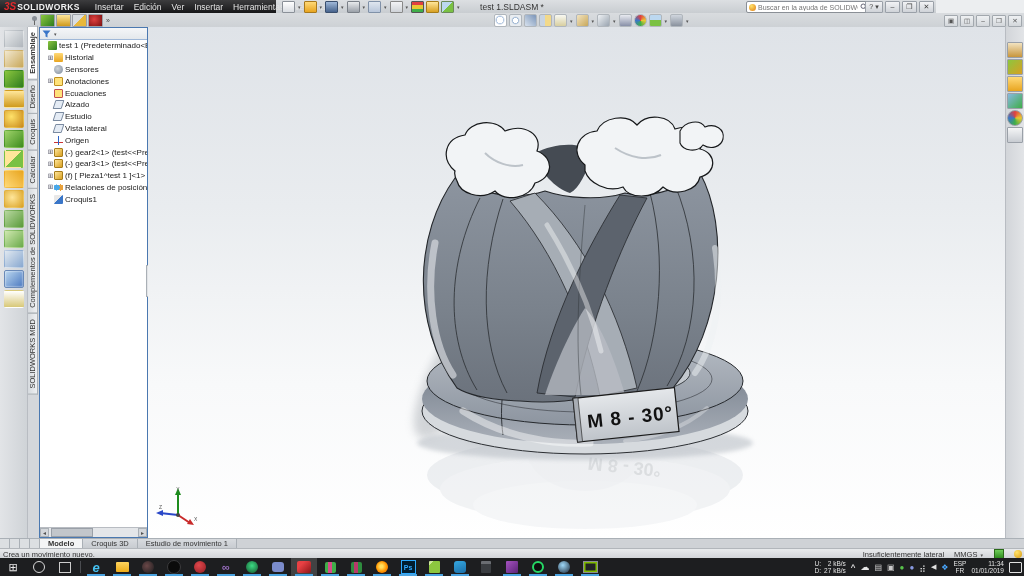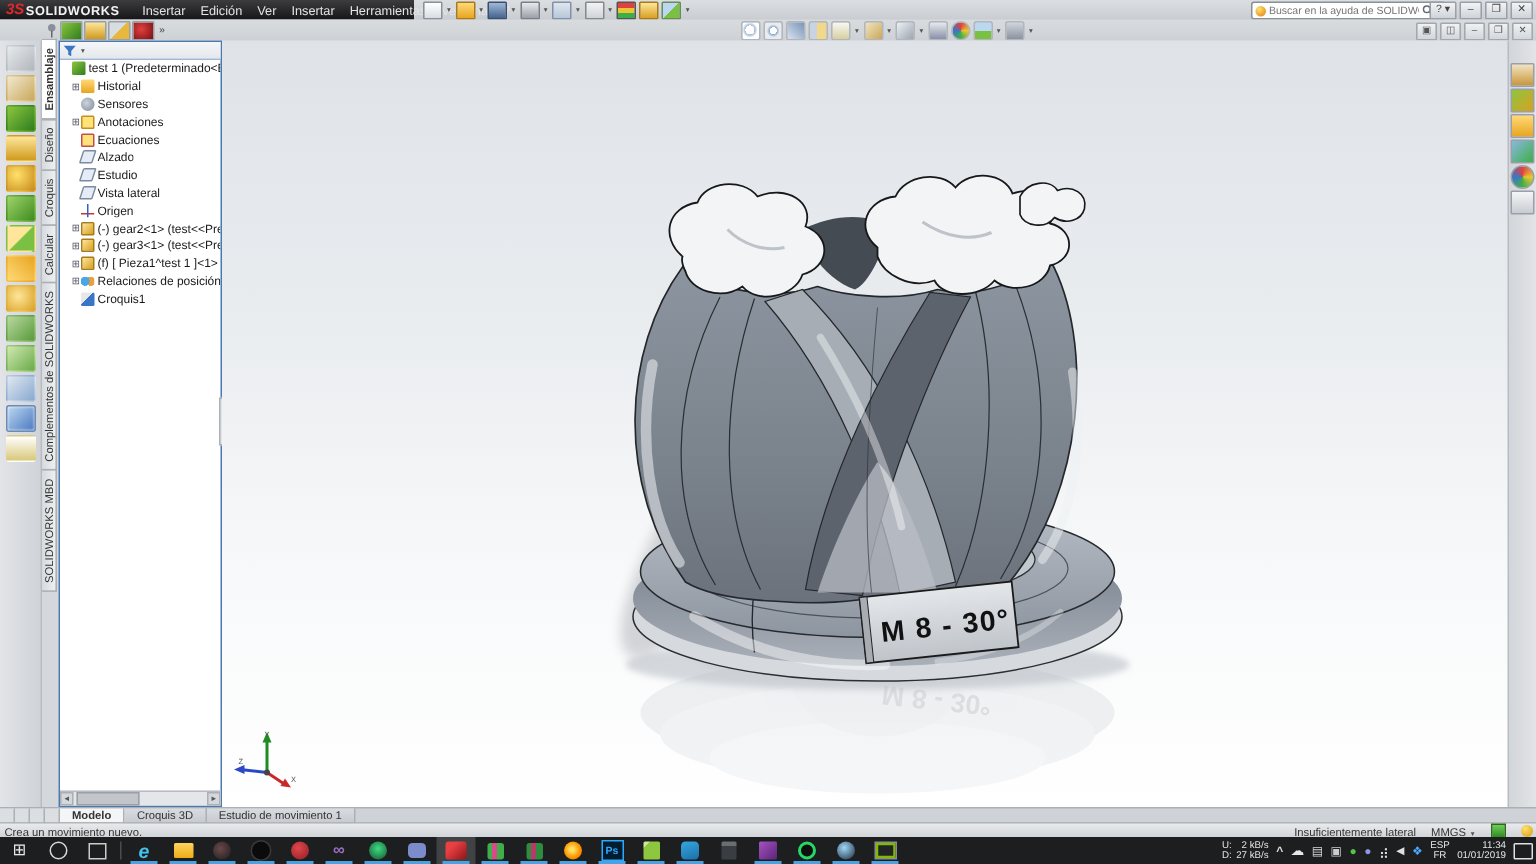--- a/index.html
+++ b/index.html
@@ -1,20 +1,20 @@
 <!DOCTYPE html>
 <html><head>
 <meta charset="utf-8">
 <style>
   html,body{margin:0;padding:0;background:#000;}
   #app{position:relative;width:1024px;height:576px;overflow:hidden;
        font-family:"Liberation Sans",sans-serif;background:#eceef0;}
   .abs{position:absolute;}
   
-  #titlebar{left:0;top:0;width:1024px;height:13px;
+  #titlebar{left:0;top:0;width:936px;height:13px;
     background:linear-gradient(#dcdfe2,#c9cdd1);border-bottom:1px solid #aeb3b8;}
   #menuzone{left:0;top:0;width:276px;height:13px;
     background:linear-gradient(#3c3c3e,#161618);display:flex;align-items:center;}
   .logo{display:flex;align-items:center;margin-left:4px;margin-right:10px;}
   .logo-mark{color:#e0282c;font-weight:bold;font-style:italic;font-size:10px;line-height:10px;}
   .logo-name{color:#f2f2f2;font-weight:bold;font-size:8.5px;letter-spacing:.4px;margin-left:1px;}
   .menu-item{color:#e4e4e4;font-size:8.5px;padding:0 5px;cursor:default;}
   
   #qat{left:282px;top:1px;height:11px;display:flex;align-items:center;gap:2px;}
   .qa{width:11px;height:10px;border-radius:1px;position:relative;}
@@ -181,20 +181,21 @@
         <span class="logo-name">SOLIDWORKS</span>
       </span>
       <span class="menu-item">Insertar</span>
       <span class="menu-item">Edición</span>
       <span class="menu-item">Ver</span>
       <span class="menu-item">Insertar</span>
       <span class="menu-item">Herramientas</span>
       <span class="menu-item">Ventana</span>
       <span class="menu-item">?</span>
     </div>
+    <span id="doc-title" class="abs">test 1.SLDASM *</span>
     <div id="qat" class="abs">
       <span class="qa qa-new"></span>
         <span class="caret">▾</span>
       <span class="qa qa-open"></span>
         <span class="caret">▾</span>
       <span class="qa qa-save"></span>
         <span class="caret">▾</span>
       <span class="qa qa-print"></span>
         <span class="caret">▾</span>
       <span class="qa qa-undo"></span>

